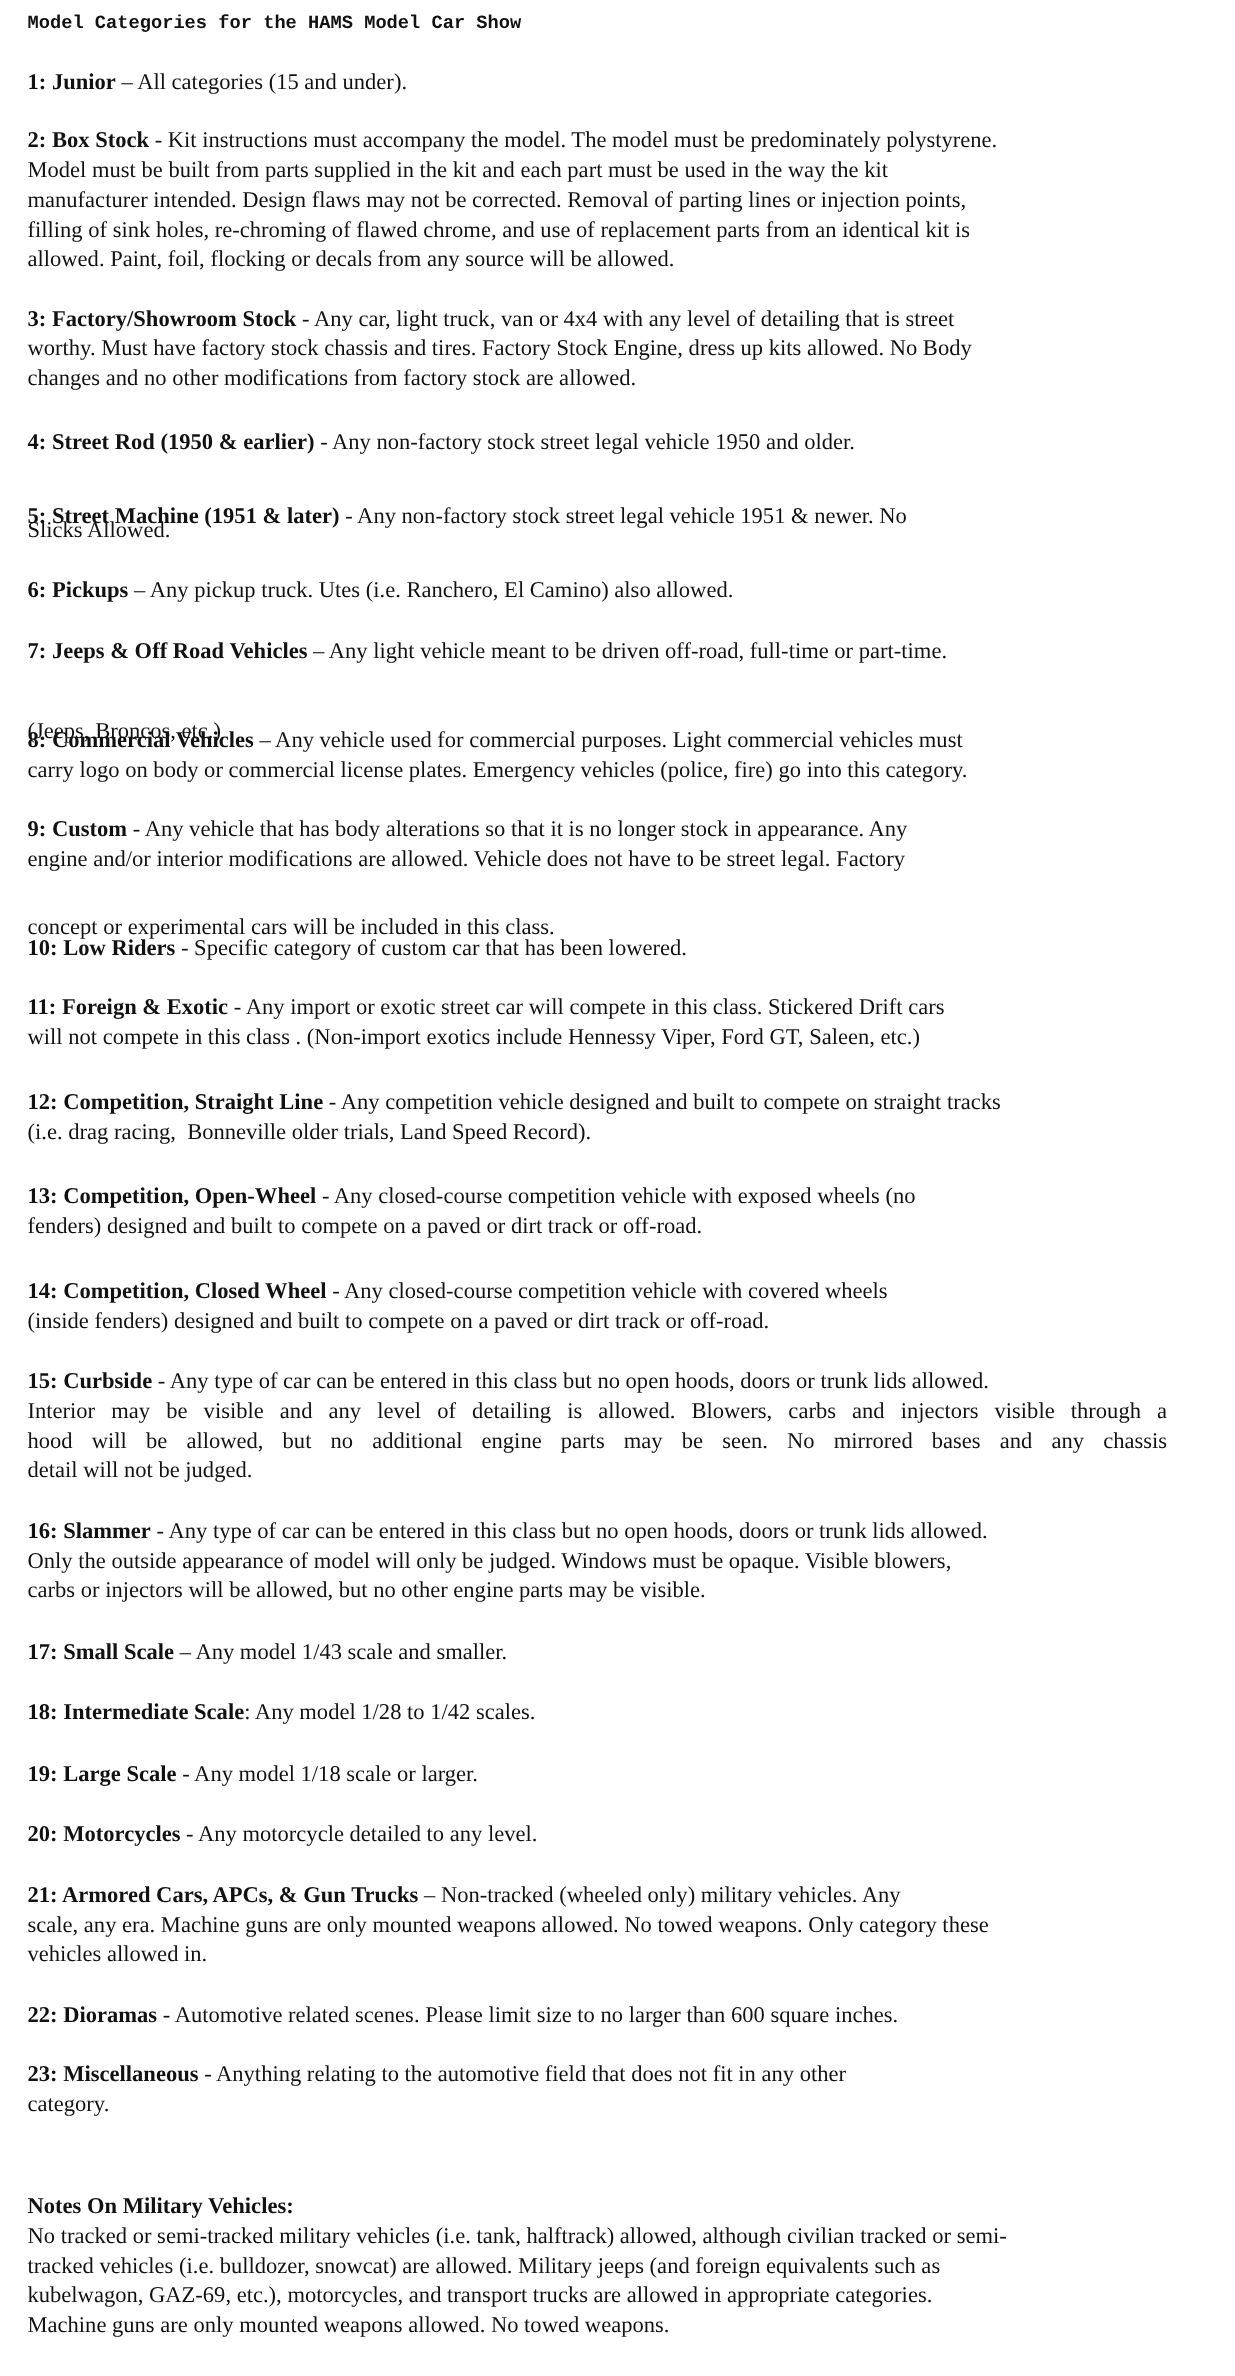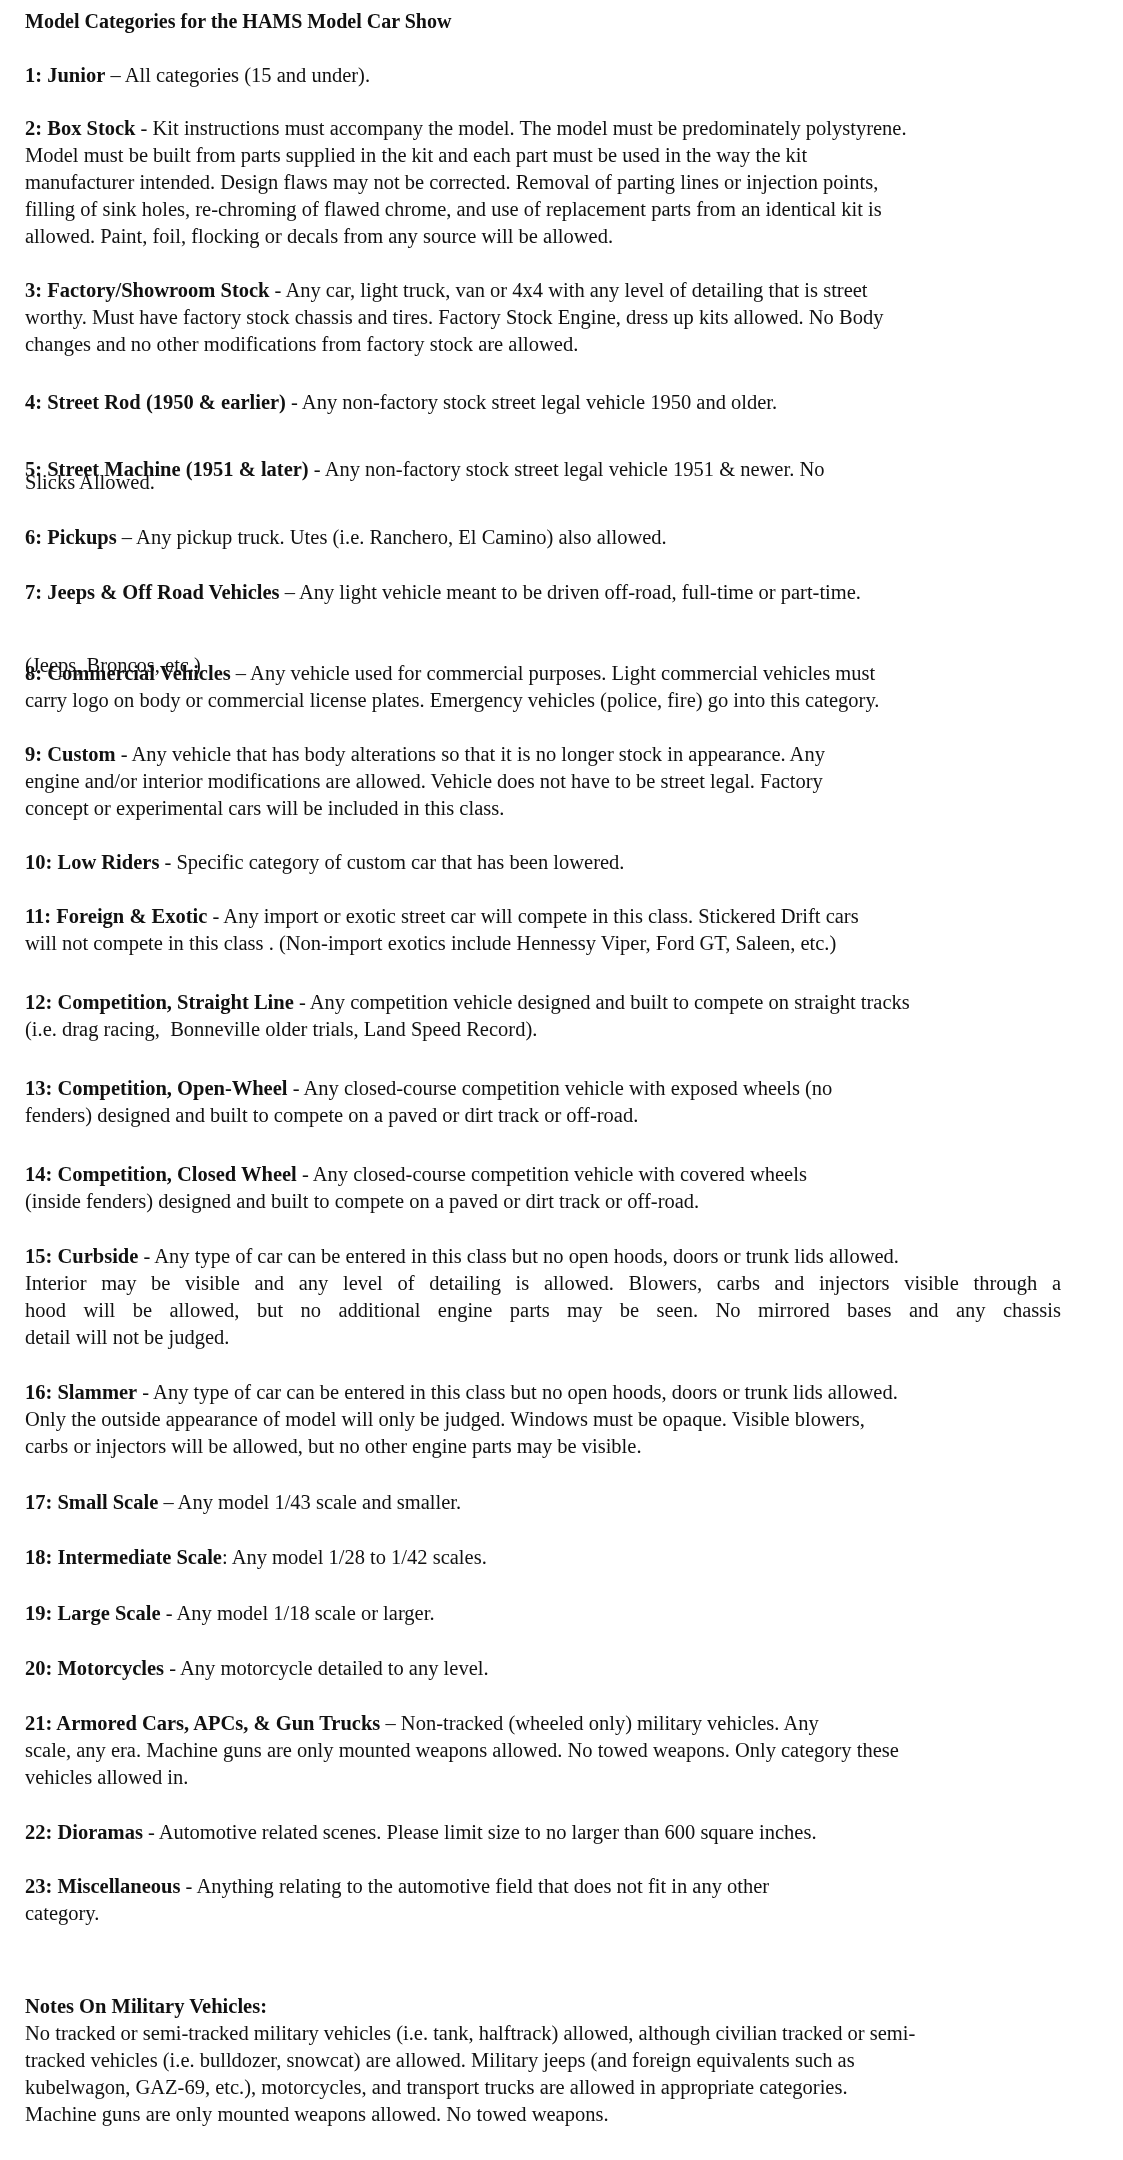--- a/index.html
+++ b/index.html
@@ -1,19 +1,19 @@
 <!DOCTYPE html>
 <html><head>
 <meta charset="utf-8">
 <style>
   html, body { margin: 0; padding: 0; background: #ffffff; }
   body { width: 1123px; height: 2160px; position: relative; overflow: hidden;
          font-family: "Liberation Serif", "DejaVu Serif", serif; color: #111111; }
   .line { position: absolute; left: 25px; white-space: pre; font-size: 20.5px; line-height: 27px; }
-  .title { font-weight: bold; font-size: 20px; }
+  .title { font-weight: bold; font-size: 17px; font-family: Liberation Mono, monospace; }
   .b { font-weight: bold; }
   .just { width: 1036px; text-align: justify; text-align-last: justify; white-space: normal; }
 </style>
 </head>
 <body>
 
 <div>
   <div class="line title" style="top:8px">Model Categories for the HAMS Model Car Show</div>
   <div id="cats">
       <div>
@@ -45,21 +45,21 @@
         <div class="line" style="top: 579px;"><span class="b">7: Jeeps &amp; Off Road Vehicles</span><span> – Any light vehicle meant to be driven off-road, full-time or part-time.</span></div>
         <div class="line" style="top: 606px; margin-top: 46px;">(Jeeps, Broncos, etc.)</div>
       </div>
       <div>
         <div class="line" style="top: 660px;"><span class="b">8: Commercial Vehicles</span><span> – Any vehicle used for commercial purposes. Light commercial vehicles must</span></div>
         <div class="line" style="top: 687px;">carry logo on body or commercial license plates. Emergency vehicles (police, fire) go into this category.</div>
       </div>
       <div>
         <div class="line" style="top: 741px;"><span class="b">9: Custom</span><span> - Any vehicle that has body alterations so that it is no longer stock in appearance. Any</span></div>
         <div class="line" style="top: 768px;">engine and/or interior modifications are allowed. Vehicle does not have to be street legal. Factory</div>
-        <div class="line" style="top: 795px;">concept or experimental cars will be included in this class.</div>
+        <div class="line" style="top: 830px;">concept or experimental cars will be included in this class.</div>
       </div>
       <div>
         <div class="line" style="top: 849px;"><span class="b">10: Low Riders</span><span> - Specific category of custom car that has been lowered.</span></div>
       </div>
       <div>
         <div class="line" style="top: 903px;"><span class="b">11: Foreign &amp; Exotic</span><span> - Any import or exotic street car will compete in this class. Stickered Drift cars</span></div>
         <div class="line" style="top: 930px;">will not compete in this class . (Non-import exotics include Hennessy Viper, Ford GT, Saleen, etc.)</div>
       </div>
       <div>
         <div class="line" style="top: 989px;"><span class="b">12: Competition, Straight Line</span><span> - Any competition vehicle designed and built to compete on straight tracks</span></div>

